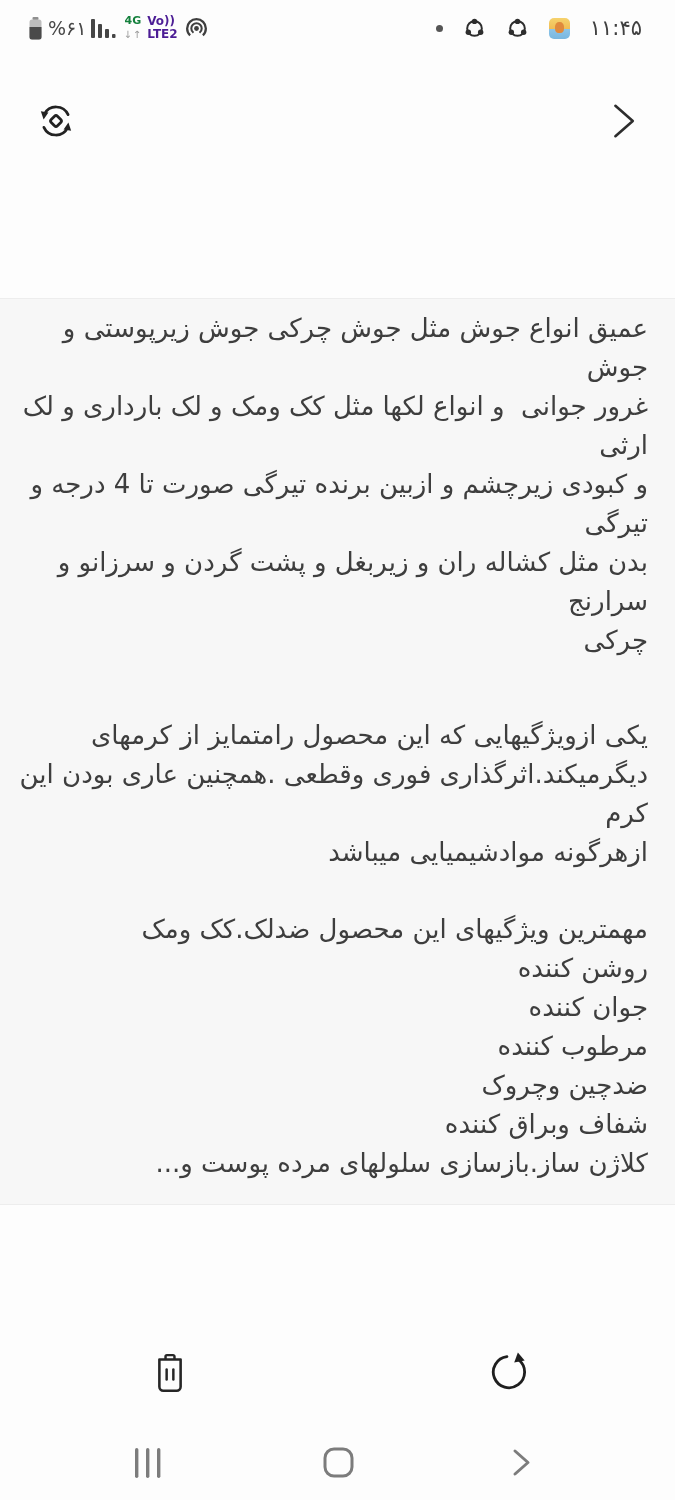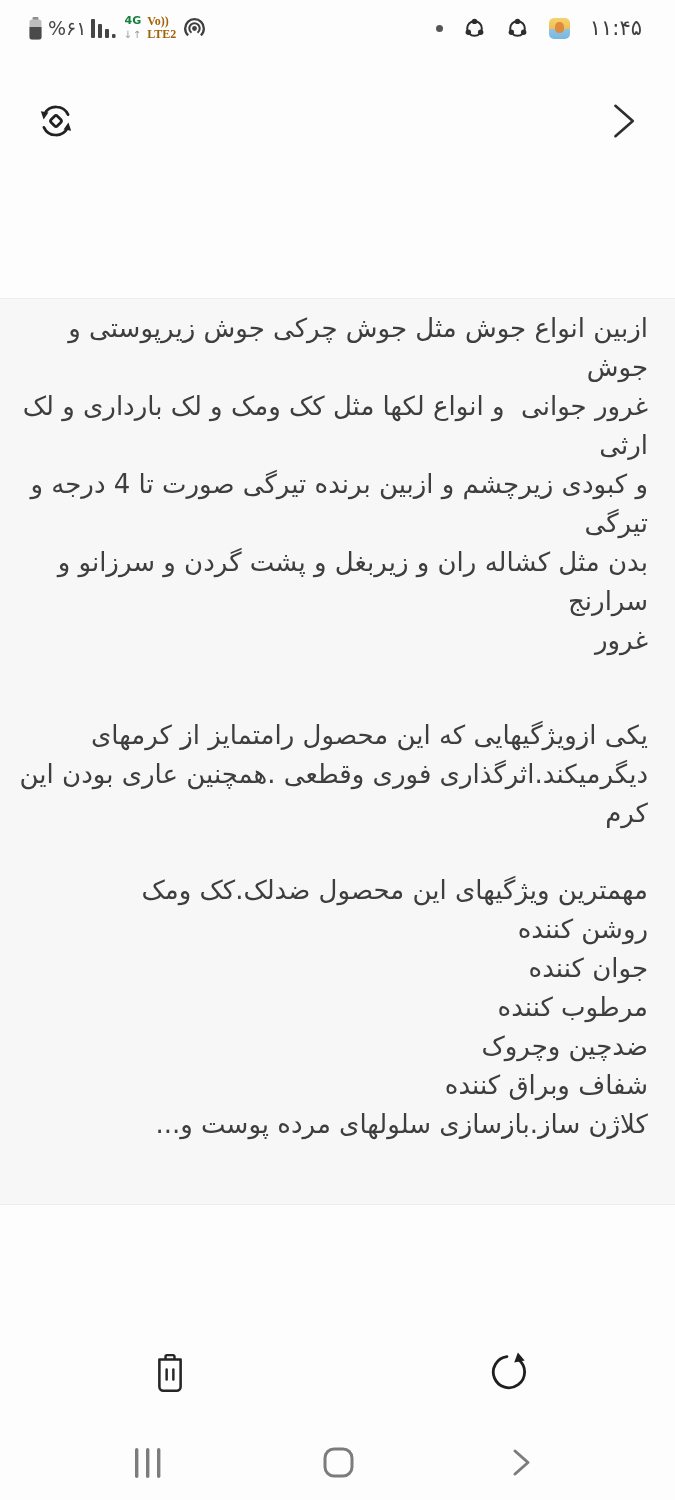--- a/index.html
+++ b/index.html
@@ -13,21 +13,21 @@
 
   
   .statusbar{position:absolute;top:0;left:0;width:675px;height:55px;}
   .sb-left{position:absolute;left:28px;top:8px;height:40px;display:flex;align-items:center;gap:5px;}
   .sb-right{position:absolute;right:33px;top:8px;height:40px;display:flex;align-items:center;gap:20px;}
   .sb-pct{font-size:19px;color:#474747;letter-spacing:0.5px;}
   .net-block{display:flex;flex-direction:column;align-items:center;line-height:14px;}
   .net-type{font-size:11px;font-weight:bold;color:#15803d;}
   .net-arrows{font-size:10px;color:#9b9b9b;letter-spacing:1px;}
   .volte-block{display:flex;flex-direction:column;line-height:13px;}
-  .volte-block span{font-size:12px;font-weight:bold;color:#a16207;font-family:Liberation Serif, serif;}
+  .volte-block span{font-size:12px;font-weight:bold;color:#4c1d95;}
   .notif-dot{width:7px;height:7px;border-radius:50%;background:#555;}
   .app-badge{width:21px;height:21px;border-radius:5px;position:relative;
     background:linear-gradient(180deg,#f6d26c 0%,#f0bd55 52%,#8cc4e8 52%,#79b7df 100%);}
   .app-badge::after{content:"";position:absolute;left:6px;top:4px;width:9px;height:11px;
     border-radius:45% 45% 40% 40%;background:#e08a3c;}
   .sb-time{font-size:21px;color:#404040;}
 
   
   .btn{background:none;border:none;padding:0;margin:0;cursor:pointer;}
   .sync-btn{position:absolute;left:36px;top:100px;width:40px;height:42px;}
@@ -136,29 +136,30 @@
       <span>
         <svg width="40" height="50" viewBox="0 0 34 46">
           <path d="M10,9 L26,23 L10,37" fill="none" stroke="#2d2d2d" stroke-width="2.4" stroke-linecap="round" stroke-linejoin="round"></path>
         </svg>
       </span>
     </button>
   </div>
 
   <div class="photo">
     <div>
-      <div class="line">ازبین انواع جوش مثل جوش چرکی جوش زیرپوستی و جوش</div>
+      <div class="line">عمیق انواع جوش مثل جوش چرکی جوش زیرپوستی و جوش</div>
       <div class="line">غرور جوانی  و انواع لکها مثل کک ومک و لک بارداری و لک ارثی</div>
       <div class="line">و کبودی زیرچشم و ازبین برنده تیرگی صورت تا 4 درجه و تیرگی</div>
       <div class="line">بدن مثل کشاله ران و زیربغل و پشت گردن و سرزانو و سرارنج</div>
-      <div class="line">غرور</div>
+      <div class="line">چرکی</div>
     </div>
     <div class="grp3">
       <div class="line">یکی ازویژگیهایی که این محصول رامتمایز از کرمهای</div>
       <div class="line">دیگرمیکند.اثرگذاری فوری وقطعی .همچنین عاری بودن این کرم</div>
+      <div class="line">ازهرگونه موادشیمیایی میباشد</div>
     </div>
     <div class="grp4">
       <div class="line">مهمترین ویژگیهای این محصول ضدلک.کک ومک</div>
       <div class="line">روشن کننده</div>
       <div class="line">جوان کننده</div>
       <div class="line">مرطوب کننده</div>
       <div class="line">ضدچین وچروک</div>
       <div class="line">شفاف وبراق کننده</div>
       <div class="line">کلاژن ساز.بازسازی سلولهای مرده پوست و...</div>
     </div>

